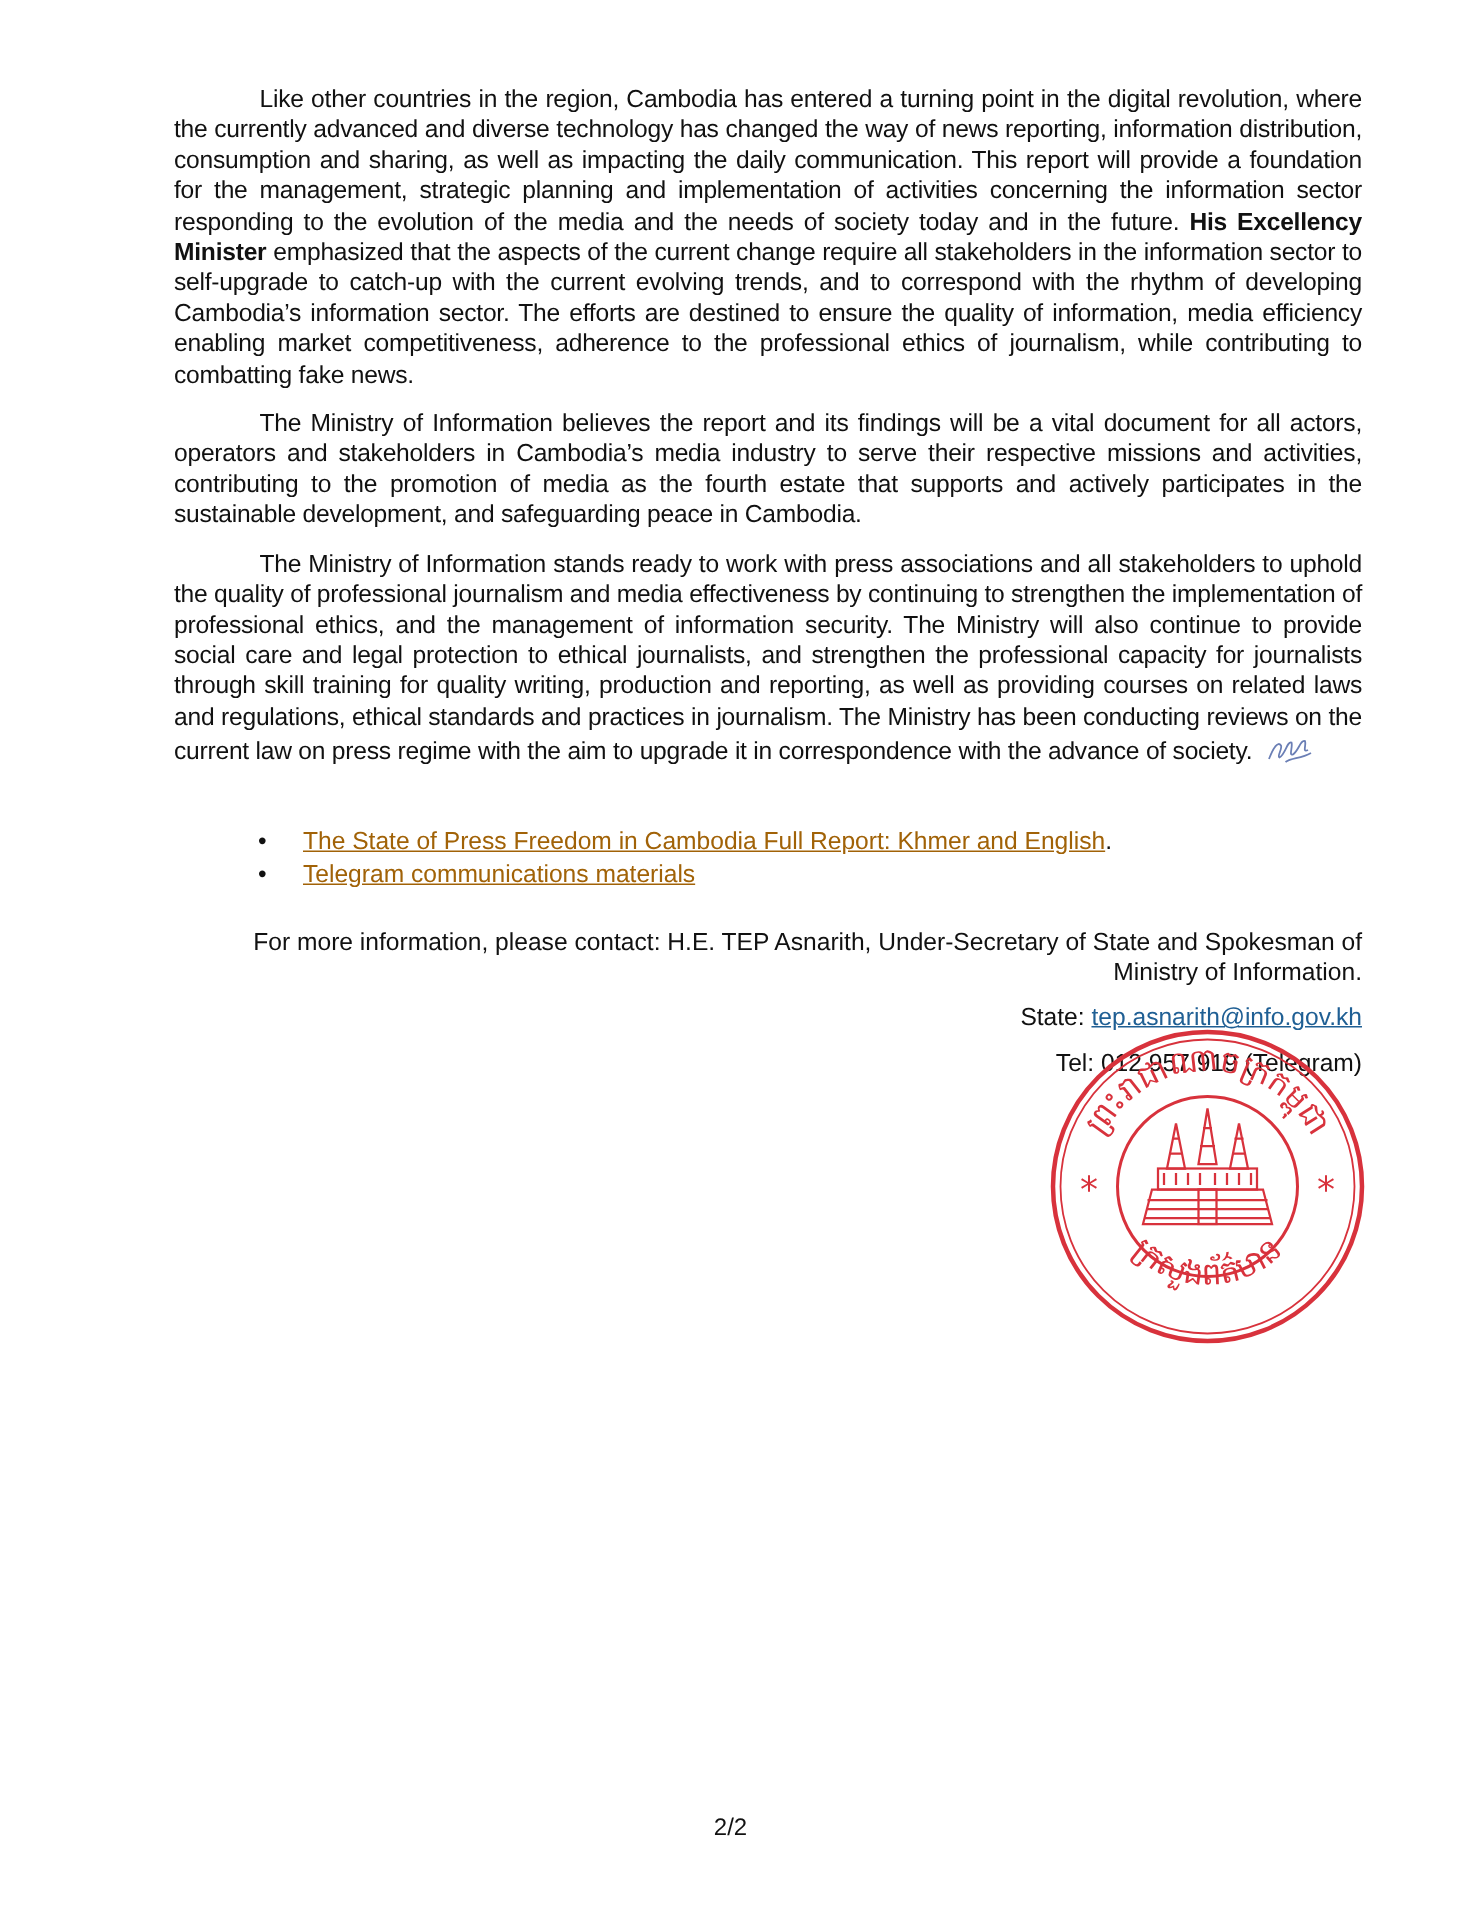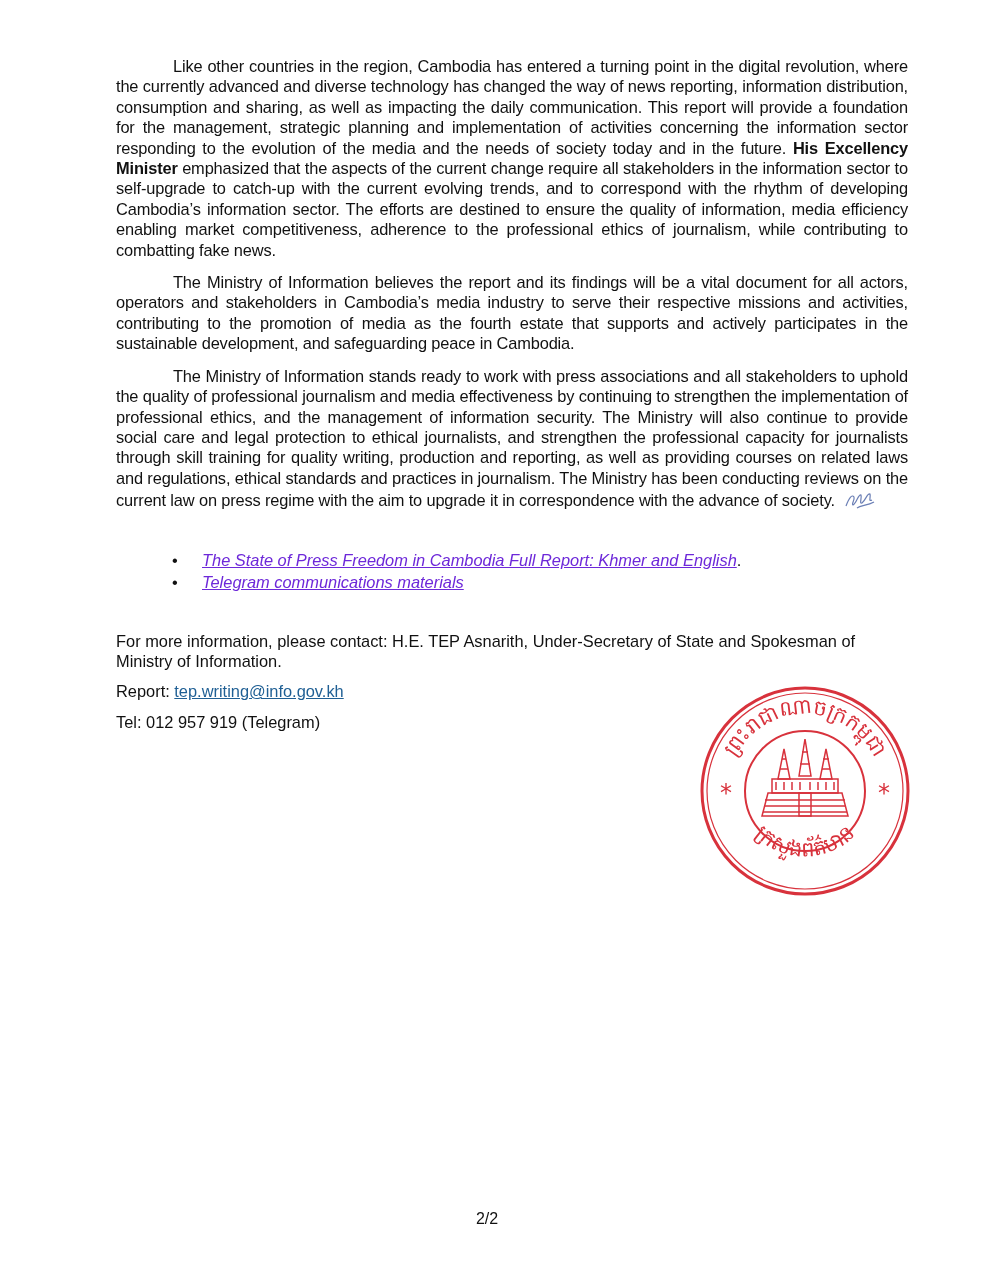--- a/index.html
+++ b/index.html
@@ -12,22 +12,22 @@
     font-size: 16.4px; line-height: 20.4px; text-align: justify;
     text-indent: 57px; margin: 12px 0 10px 0; letter-spacing: -0.15px;
   }
   .para b { font-weight: bold; }
   .sig {
     display: inline-block; width: 34px; height: 22px; vertical-align: -4px; margin-left: 8px;
   }
   .links { list-style: none; margin: 38px 0 0 0; padding: 0 0 0 86px; }
   .links li { font-size: 16.4px; line-height: 22px; position: relative; }
   .links li .bullet { position: absolute; left: -30px; top: 0; }
-  .links a { color: #6d28d9; text-decoration: underline; font-style: italic; }
-  .contact { margin-top: 38px; font-size: 16.4px; line-height: 20.4px; }
+  .links a { color: #a16207; text-decoration: underline; }
+  .contact { margin-top: 24px; font-size: 16.4px; line-height: 20.4px; text-align: right; }
   .contact p { margin: 0 0 10px 0; }
   .contact a { color: #1f5f94; text-decoration: underline; }
   .stamp { position: absolute; left: 698px; top: 684px; width: 214px; height: 214px; }
   .page-num { position: absolute; left: 0; width: 974px; top: 1210px; text-align: center; font-size: 16px; }
 </style>
 </head>
 <body>
 
 <div class="page">
   <p class="para"><span>Like other countries in the region, Cambodia has entered a turning point in the digital revolution, where the currently advanced and diverse technology has changed the way of news reporting, information distribution, consumption and sharing, as well as impacting the daily communication. This report will provide a foundation for the management, strategic planning and implementation of activities concerning the information sector responding to the evolution of the media and the needs of society today and in the future. </span><b>His Excellency Minister</b><span> emphasized that the aspects of the current change require all stakeholders in the information sector to self-upgrade to catch-up with the current evolving trends, and to correspond with the rhythm of developing Cambodia’s information sector. The efforts are destined to ensure the quality of information, media efficiency enabling market competitiveness, adherence to the professional ethics of journalism, while contributing to combatting fake news.</span></p>
@@ -38,21 +38,21 @@
         <path d="M3 18 C6 10 9 6 11 9 C12 12 8 16 10 17 C14 15 15 6 18 7 C19 10 16 16 19 15 C23 12 24 5 27 6 C28 9 25 14 29 12 M14 20 C18 17 24 18 31 14" fill="none" stroke="#6b7fb5" stroke-width="1.2"></path>
       </svg></p>
 
   <ul class="links">
     <li><span class="bullet">•</span><a href="#">The State of Press Freedom in Cambodia Full Report: Khmer and English</a><span>.</span></li>
     <li><span class="bullet">•</span><a href="#">Telegram communications materials</a></li>
   </ul>
 
   <div class="contact">
     <p>For more information, please contact: H.E. TEP Asnarith, Under-Secretary of State and Spokesman of Ministry of Information.</p>
-    <p><span>Report: </span><a href="#">tep.writing@info.gov.kh</a></p>
+    <p><span>State: </span><a href="#">tep.asnarith@info.gov.kh</a></p>
     <p>Tel: 012 957 919 (Telegram)</p>
   </div>
 </div>
 
 <svg class="stamp" viewBox="0 0 214 214">
   <defs>
     <path id="arcTop" d="M 30 107 A 77 77 0 0 1 184 107"></path>
     <path id="arcBot" d="M 45 135 A 70 70 0 0 0 169 135"></path>
   </defs>
   <g fill="none" stroke="#d8323c">

